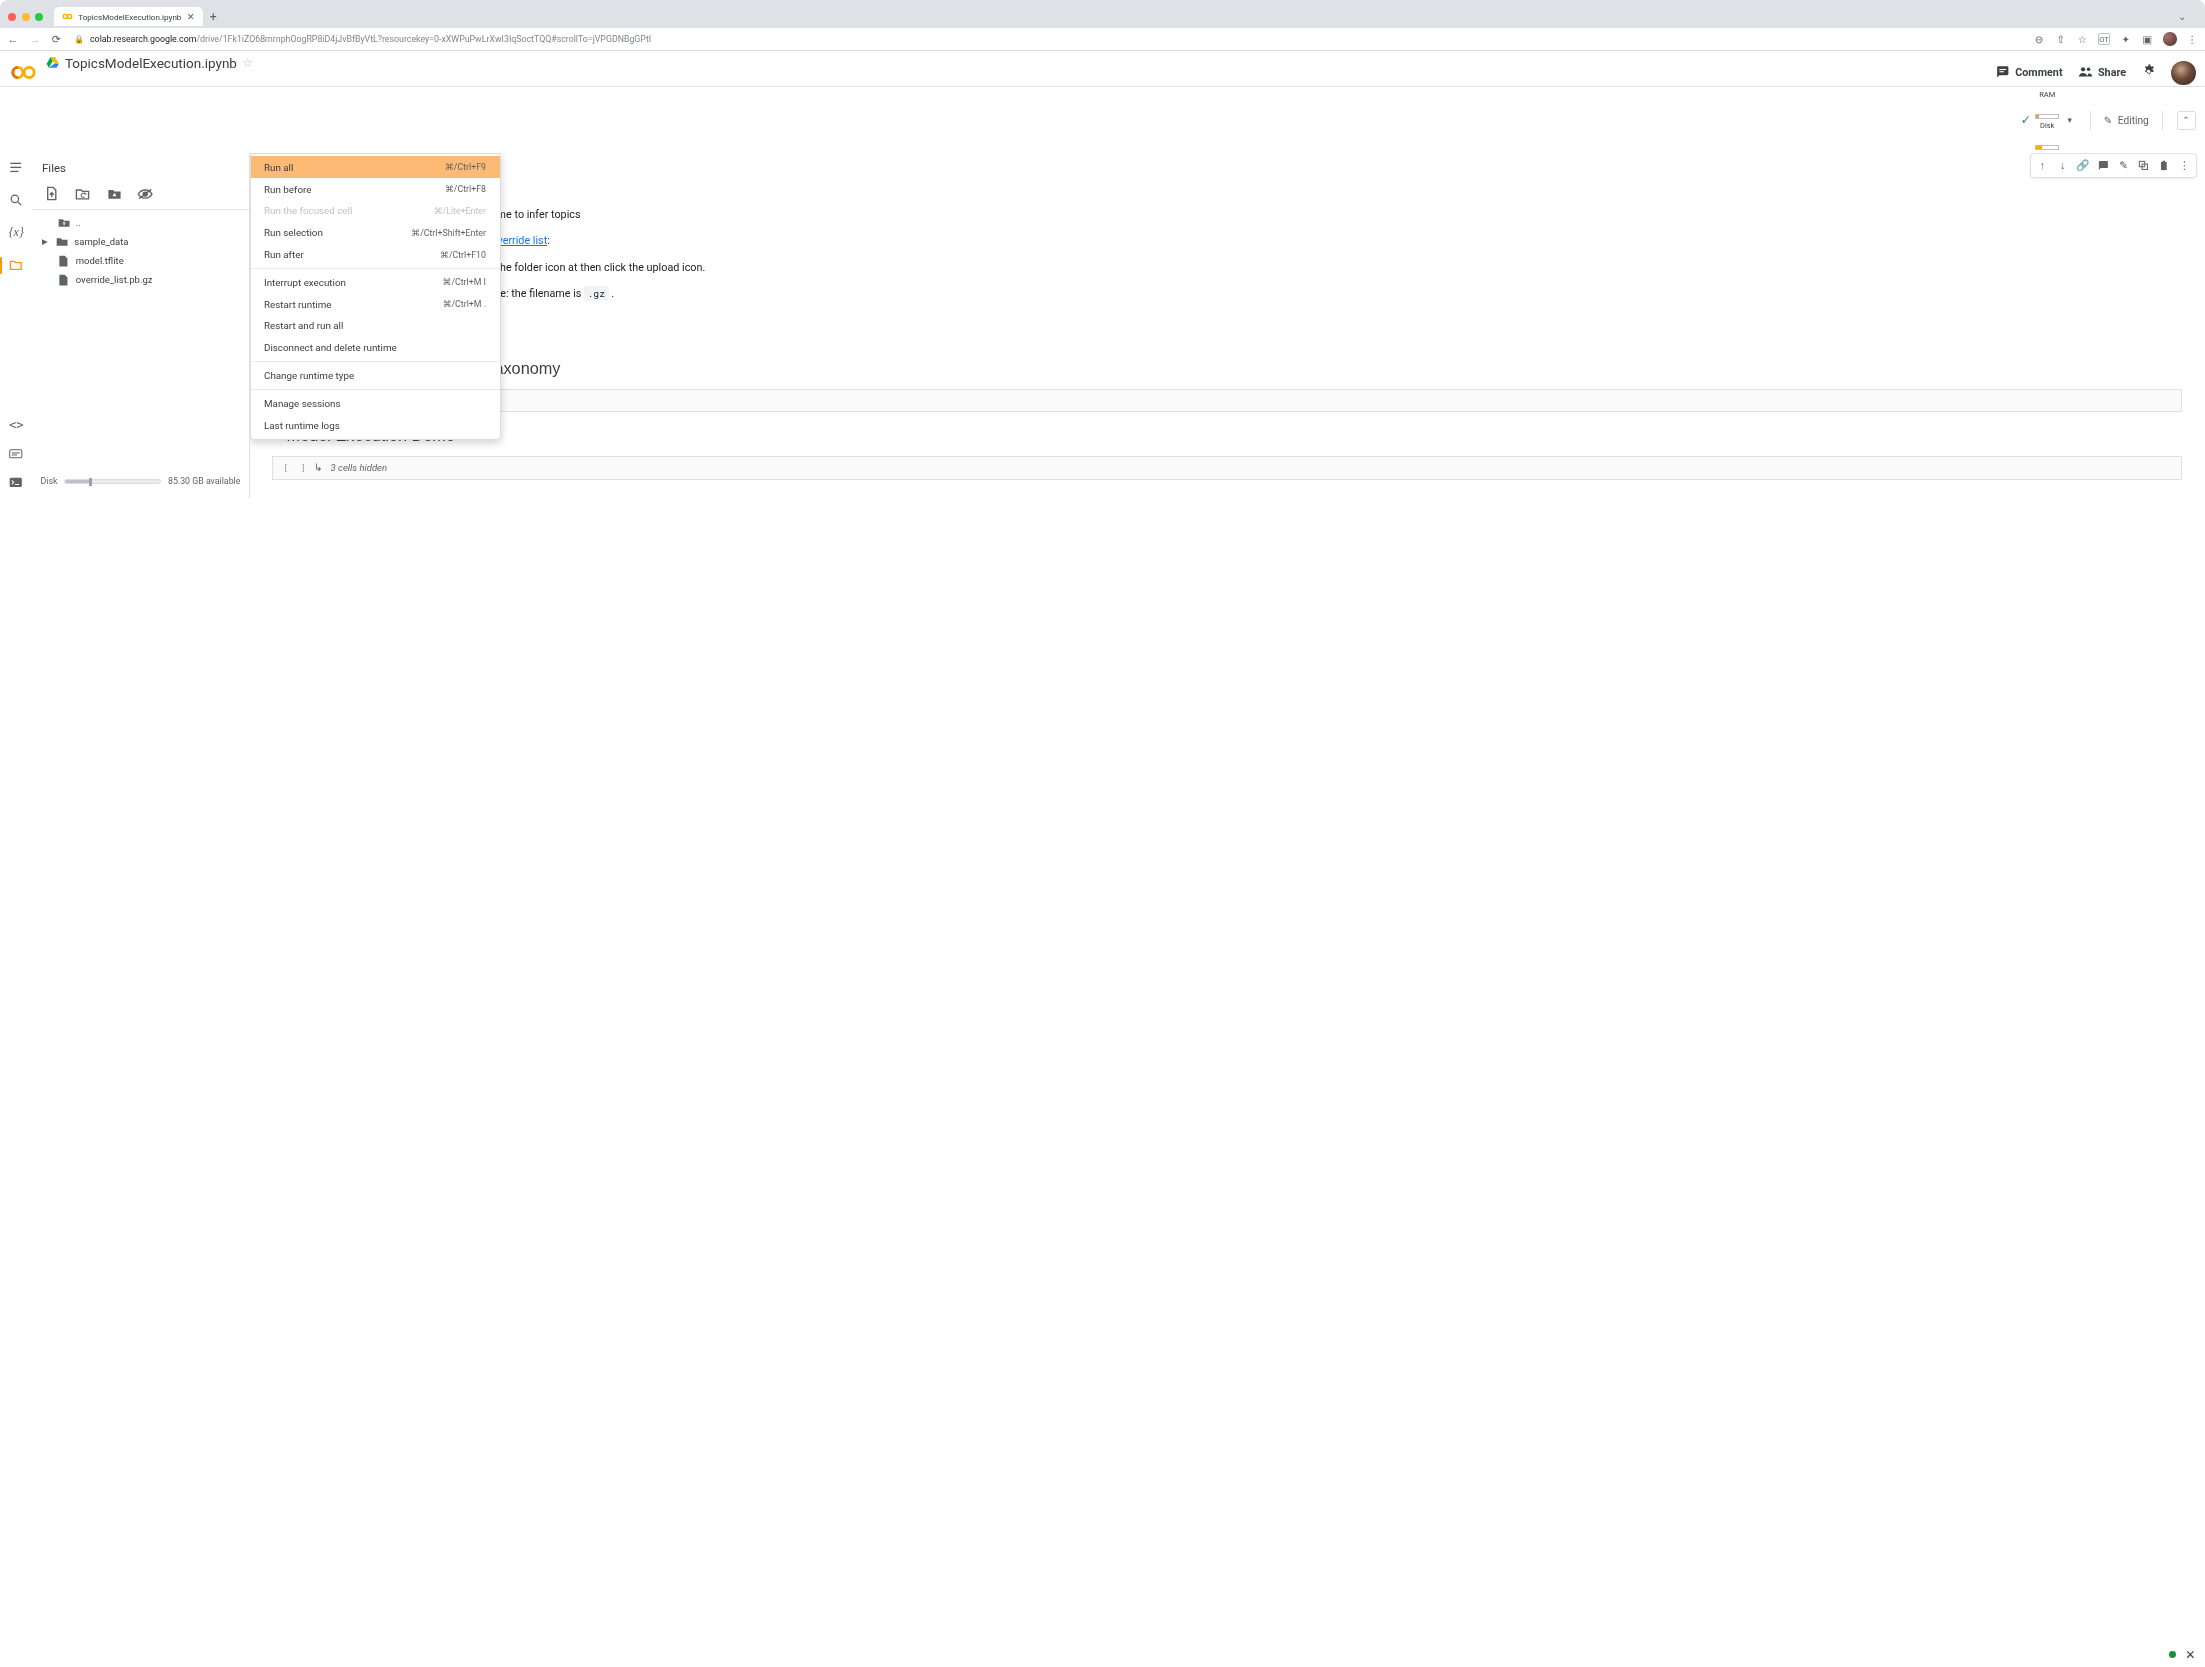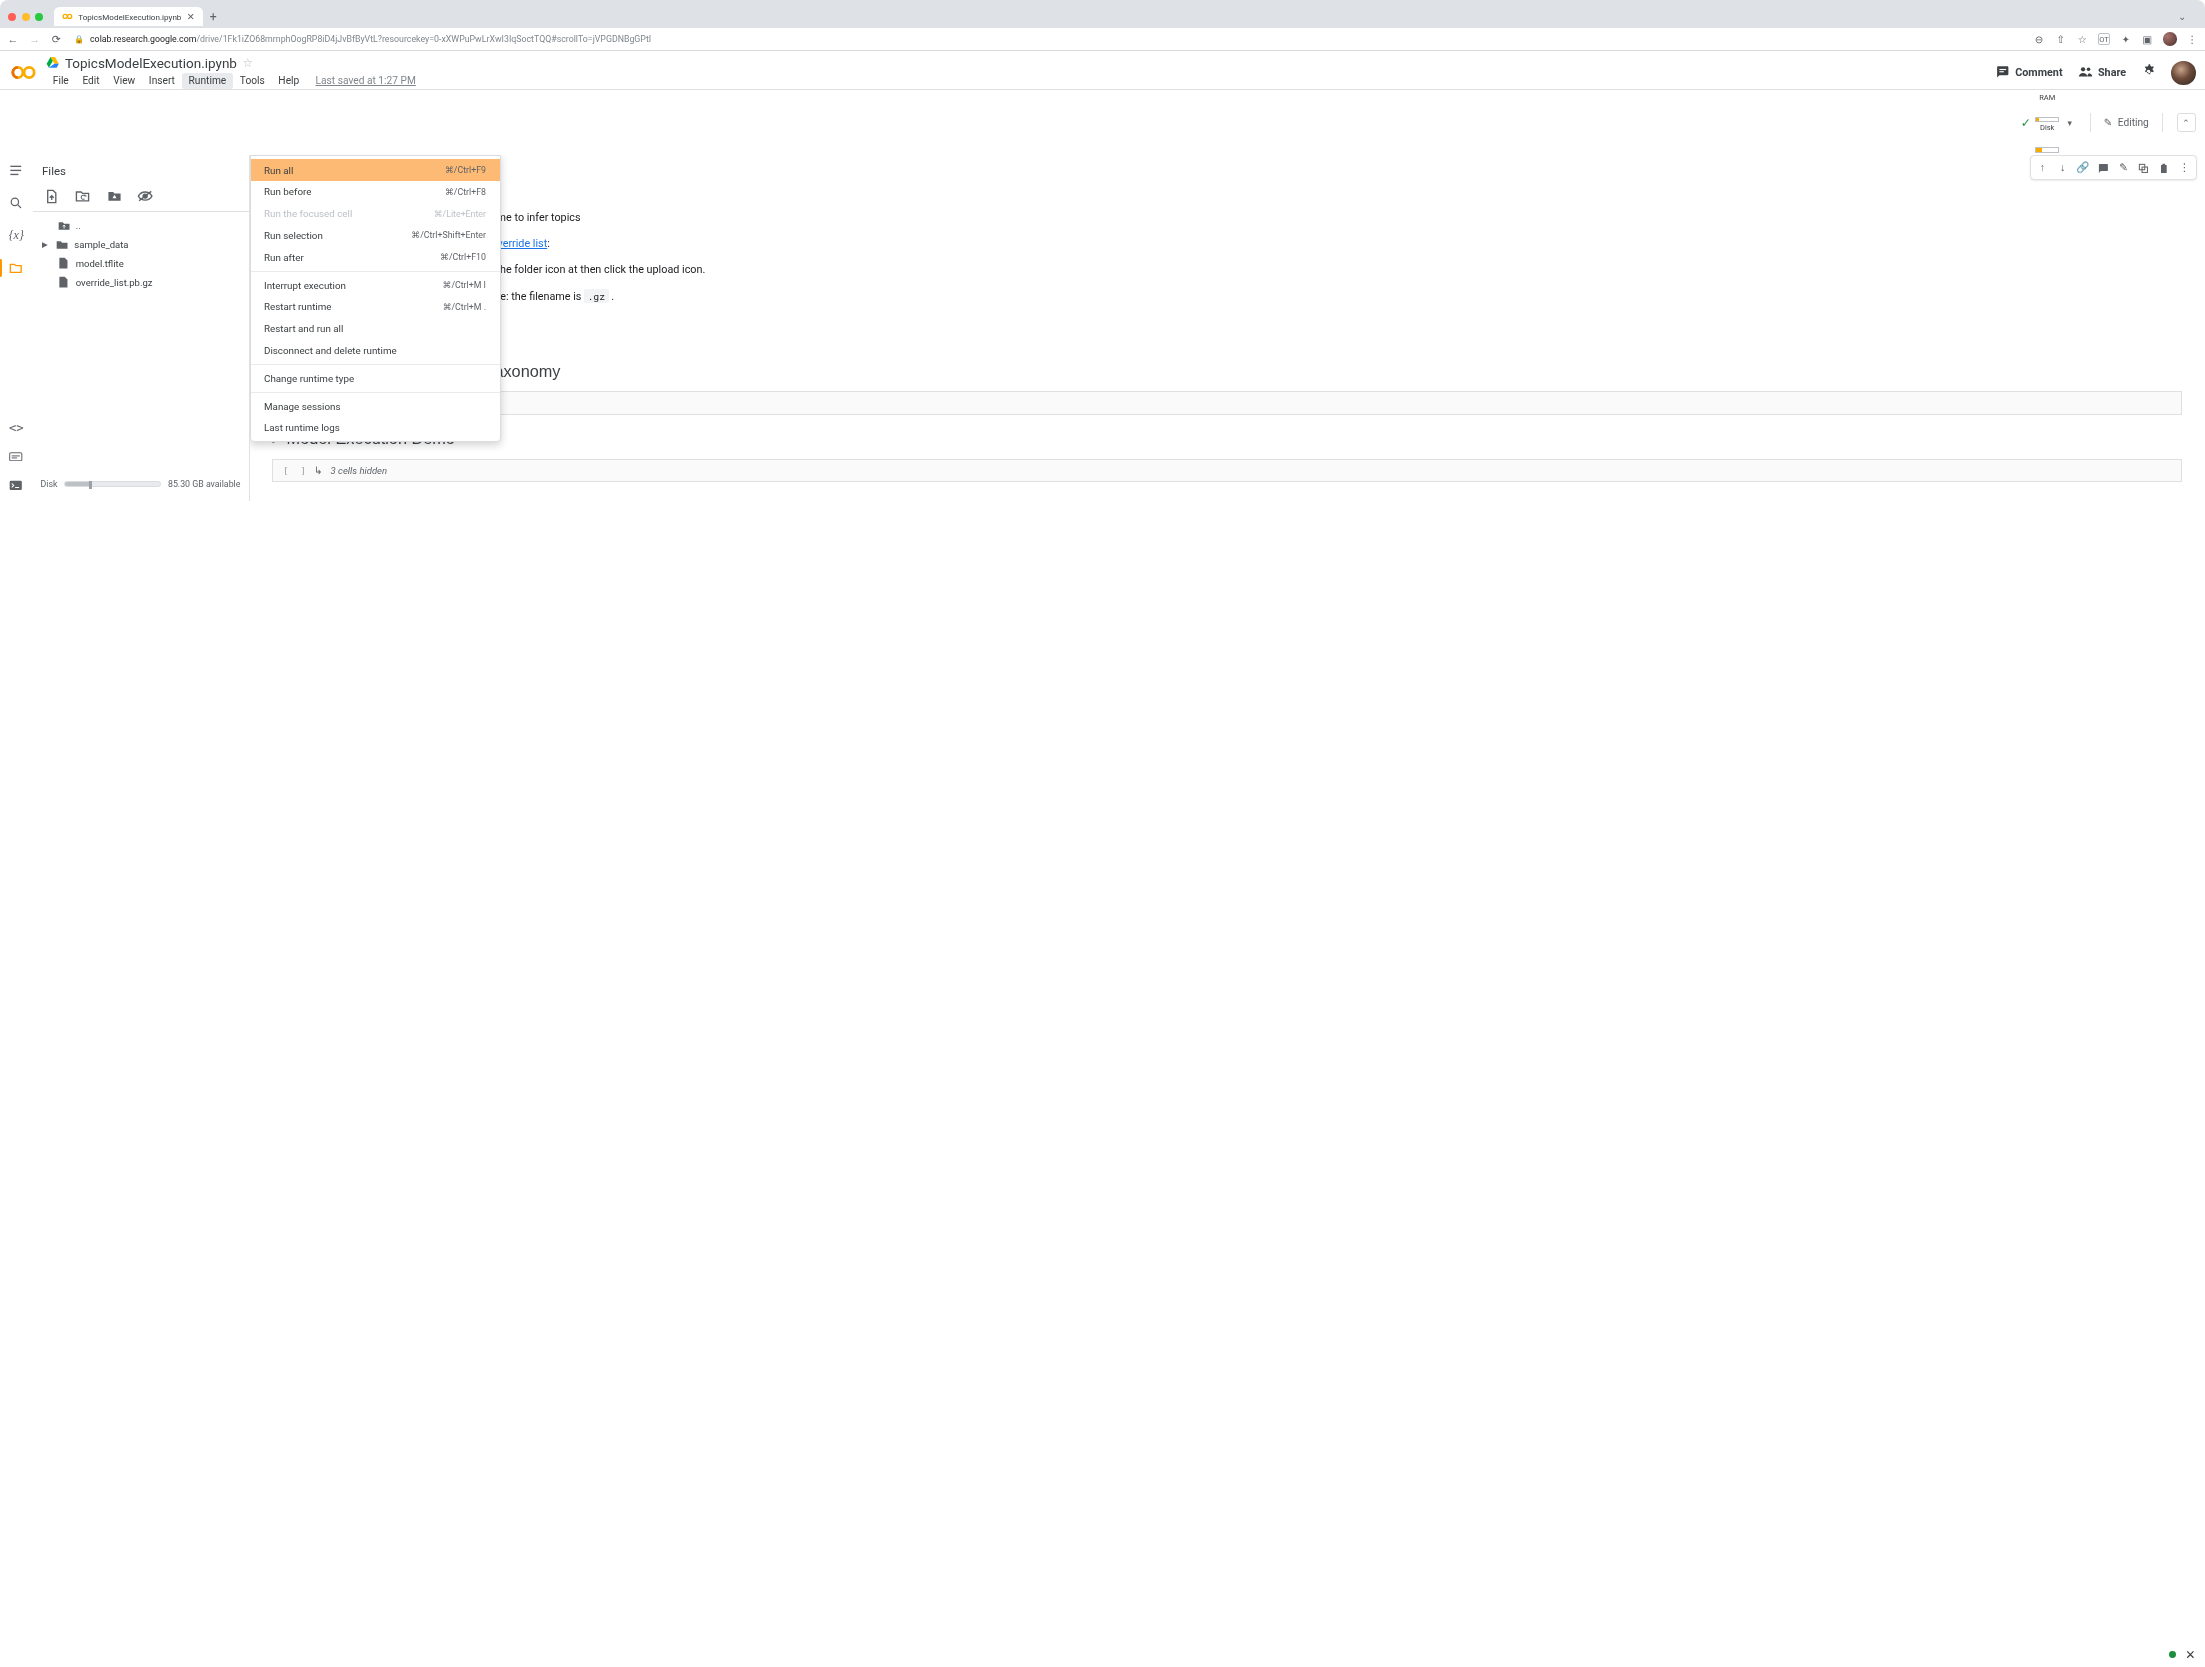--- a/index.html
+++ b/index.html
@@ -177,30 +177,20 @@
     <div class="title-row">
       <span class="drive-icon">
         <svg width="13.5" height="12.2" viewBox="0 0 24 22">
             <path d="M8 2 L16 2 L23 14 L15 14 Z" fill="#ffba00"></path>
             <path d="M8 2 L1 14 L5 21 L12 9 Z" fill="#00ac47"></path>
             <path d="M15 14 L23 14 L19 21 L5 21 Z" fill="#2684fc"></path>
           </svg>
       </span>
       <span class="doc-title">TopicsModelExecution.ipynb</span>
       <span class="star">☆</span>
-    </div>
-    <div class="menu-bar">
-      <span class="menu-item">File</span>
-      <span class="menu-item">Edit</span>
-      <span class="menu-item">View</span>
-      <span class="menu-item">Insert</span>
-      <span class="menu-item active">Runtime</span>
-      <span class="menu-item">Tools</span>
-      <span class="menu-item">Help</span>
-      <span class="last-saved">Last saved at 1:27 PM</span>
     </div>
   </div>
   <div class="header-actions">
     <div class="hdr-btn">
       <span class="hdr-icon"><svg width="13.5" height="13.5" viewBox="0 0 24 24" fill="#3c4043">
             <path d="M20 2H4c-1.1 0-2 .9-2 2v18l4-4h14c1.1 0 2-.9 2-2V4c0-1.1-.9-2-2-2z"></path>
             <rect x="6" y="7" width="12" height="2" fill="#fff"></rect>
             <rect x="6" y="11" width="8" height="2" fill="#fff"></rect>
           </svg></span>
       <span>Comment</span>

